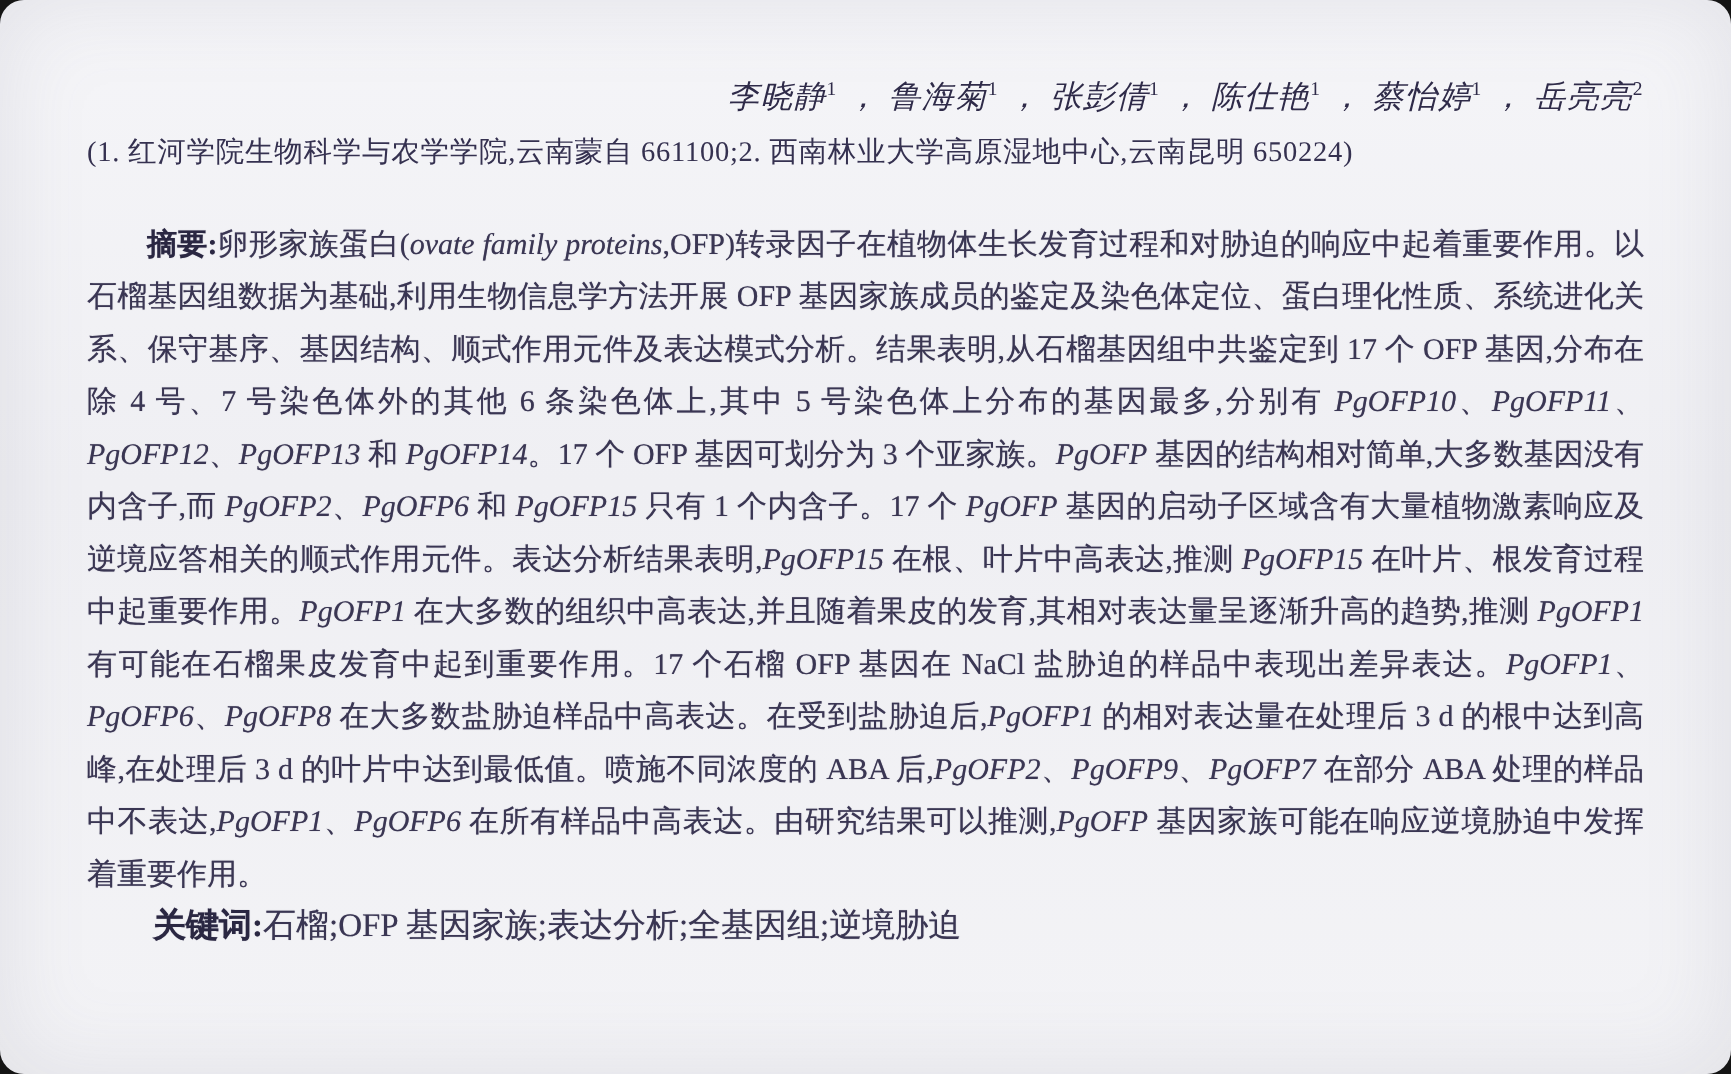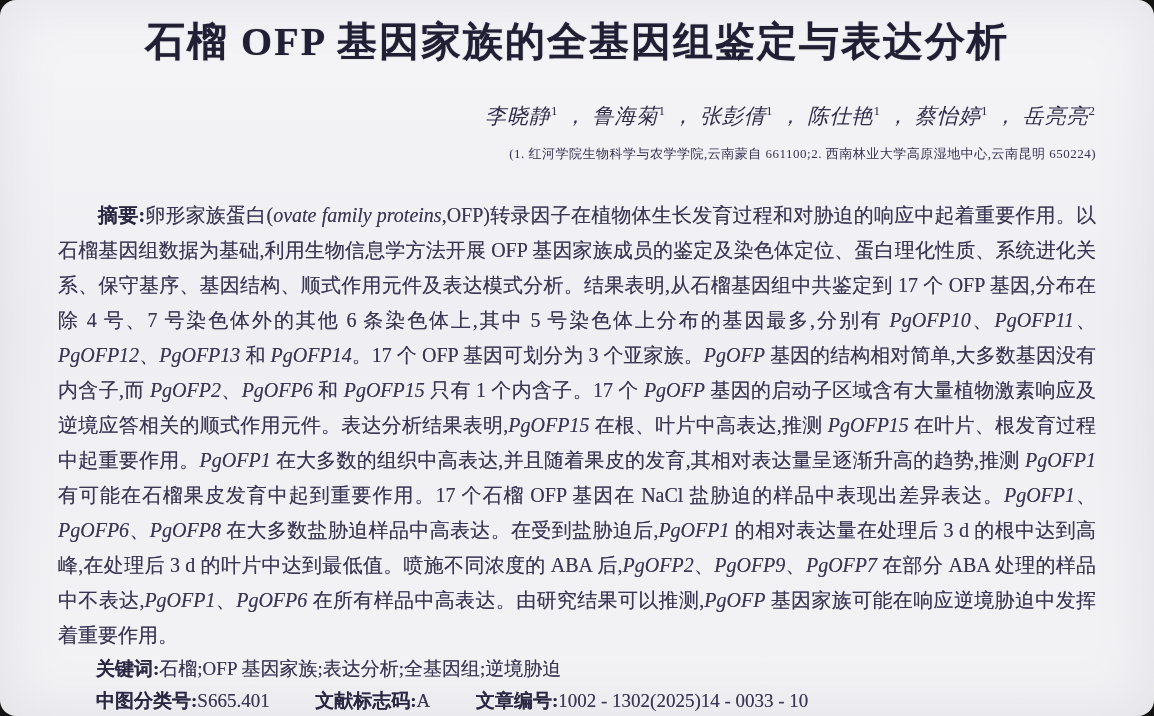--- a/index.html
+++ b/index.html
@@ -32,58 +32,56 @@
     font-size:21px;
     line-height:26px;
     font-style:italic;
     color:#2f2b49;
     letter-spacing:1px;
   }
   .authors sup{font-size:13px;font-style:normal;}
   .author-sep{padding:0 6px;}
   .affiliation{
     margin-top:14px;
-    text-align:right;
-    font-size:13px;
+    text-align:left;
+    font-size:19px;
     line-height:22px;
     color:#353150;
     letter-spacing:.5px;
   }
   .abstract{
     margin:33px 0 0 0;
     font-size:20px;
     line-height:35px;
     text-align:justify;
     text-indent:2em;
     color:#3a3653;
     text-shadow:0 0 .5px rgba(58,54,83,.6);
   }
   .label-bold{font-weight:bold;color:#2a2742;}
   .gene,i.gene{font-style:italic;}
   .keywords,.meta-line{
     margin:0;
-    font-size:19px;
+    font-size:22px;
     line-height:32px;
     text-indent:2em;
     color:#3a3653;
     text-shadow:0 0 .5px rgba(58,54,83,.6);
   }
   .meta-group{margin-right:2.4em;white-space:nowrap;}
   .meta-group:last-child{margin-right:0;}
 </style>
 </head>
 <body>
 
 <div class="page">
 
-  <h1 class="title">石榴 OFP 基因家族的全基因组鉴定与表达分析</h1>
 
   <div class="authors"><span>李晓静<sup>1</sup></span><span class="author-sep">，</span><span>鲁海菊<sup>1</sup></span><span class="author-sep">，</span><span>张彭倩<sup>1</sup></span><span class="author-sep">，</span><span>陈仕艳<sup>1</sup></span><span class="author-sep">，</span><span>蔡怡婷<sup>1</sup></span><span class="author-sep">，</span><span>岳亮亮<sup>2</sup></span></div>
 
   <div class="affiliation">(1. 红河学院生物科学与农学学院,云南蒙自 661100;2. 西南林业大学高原湿地中心,云南昆明 650224)</div>
 
   <p class="abstract"><span class="label-bold">摘要:</span><span>卵形家族蛋白(<i class="gene">ovate family proteins</i>,OFP)转录因子在植物体生长发育过程和对胁迫的响应中起着重要作用。以石榴基因组数据为基础,利用生物信息学方法开展 OFP 基因家族成员的鉴定及染色体定位、蛋白理化性质、系统进化关系、保守基序、基因结构、顺式作用元件及表达模式分析。结果表明,从石榴基因组中共鉴定到 17 个 OFP 基因,分布在除 4 号、7 号染色体外的其他 6 条染色体上,其中 5 号染色体上分布的基因最多,分别有 <i class="gene">PgOFP10</i>、<i class="gene">PgOFP11</i>、<i class="gene">PgOFP12</i>、<i class="gene">PgOFP13</i> 和 <i class="gene">PgOFP14</i>。17 个 OFP 基因可划分为 3 个亚家族。<i class="gene">PgOFP</i> 基因的结构相对简单,大多数基因没有内含子,而 <i class="gene">PgOFP2</i>、<i class="gene">PgOFP6</i> 和 <i class="gene">PgOFP15</i> 只有 1 个内含子。17 个 <i class="gene">PgOFP</i> 基因的启动子区域含有大量植物激素响应及逆境应答相关的顺式作用元件。表达分析结果表明,<i class="gene">PgOFP15</i> 在根、叶片中高表达,推测 <i class="gene">PgOFP15</i> 在叶片、根发育过程中起重要作用。<i class="gene">PgOFP1</i> 在大多数的组织中高表达,并且随着果皮的发育,其相对表达量呈逐渐升高的趋势,推测 <i class="gene">PgOFP1</i> 有可能在石榴果皮发育中起到重要作用。17 个石榴 OFP 基因在 NaCl 盐胁迫的样品中表现出差异表达。<i class="gene">PgOFP1</i>、<i class="gene">PgOFP6</i>、<i class="gene">PgOFP8</i> 在大多数盐胁迫样品中高表达。在受到盐胁迫后,<i class="gene">PgOFP1</i> 的相对表达量在处理后 3 d 的根中达到高峰,在处理后 3 d 的叶片中达到最低值。喷施不同浓度的 ABA 后,<i class="gene">PgOFP2</i>、<i class="gene">PgOFP9</i>、<i class="gene">PgOFP7</i> 在部分 ABA 处理的样品中不表达,<i class="gene">PgOFP1</i>、<i class="gene">PgOFP6</i> 在所有样品中高表达。由研究结果可以推测,<i class="gene">PgOFP</i> 基因家族可能在响应逆境胁迫中发挥着重要作用。</span></p>
 
   <p class="keywords"><span class="label-bold">关键词:</span><span>石榴;OFP 基因家族;表达分析;全基因组;逆境胁迫</span></p>
 
-  <p class="meta-line"><span class="meta-group"><span class="label-bold">中图分类号:</span><span>S665.401</span></span><span class="meta-group"><span class="label-bold">文献标志码:</span><span>A</span></span><span class="meta-group"><span class="label-bold">文章编号:</span><span>1002 - 1302(2025)14 - 0033 - 10</span></span></p>
 
 </div>
 
 </body></html>

